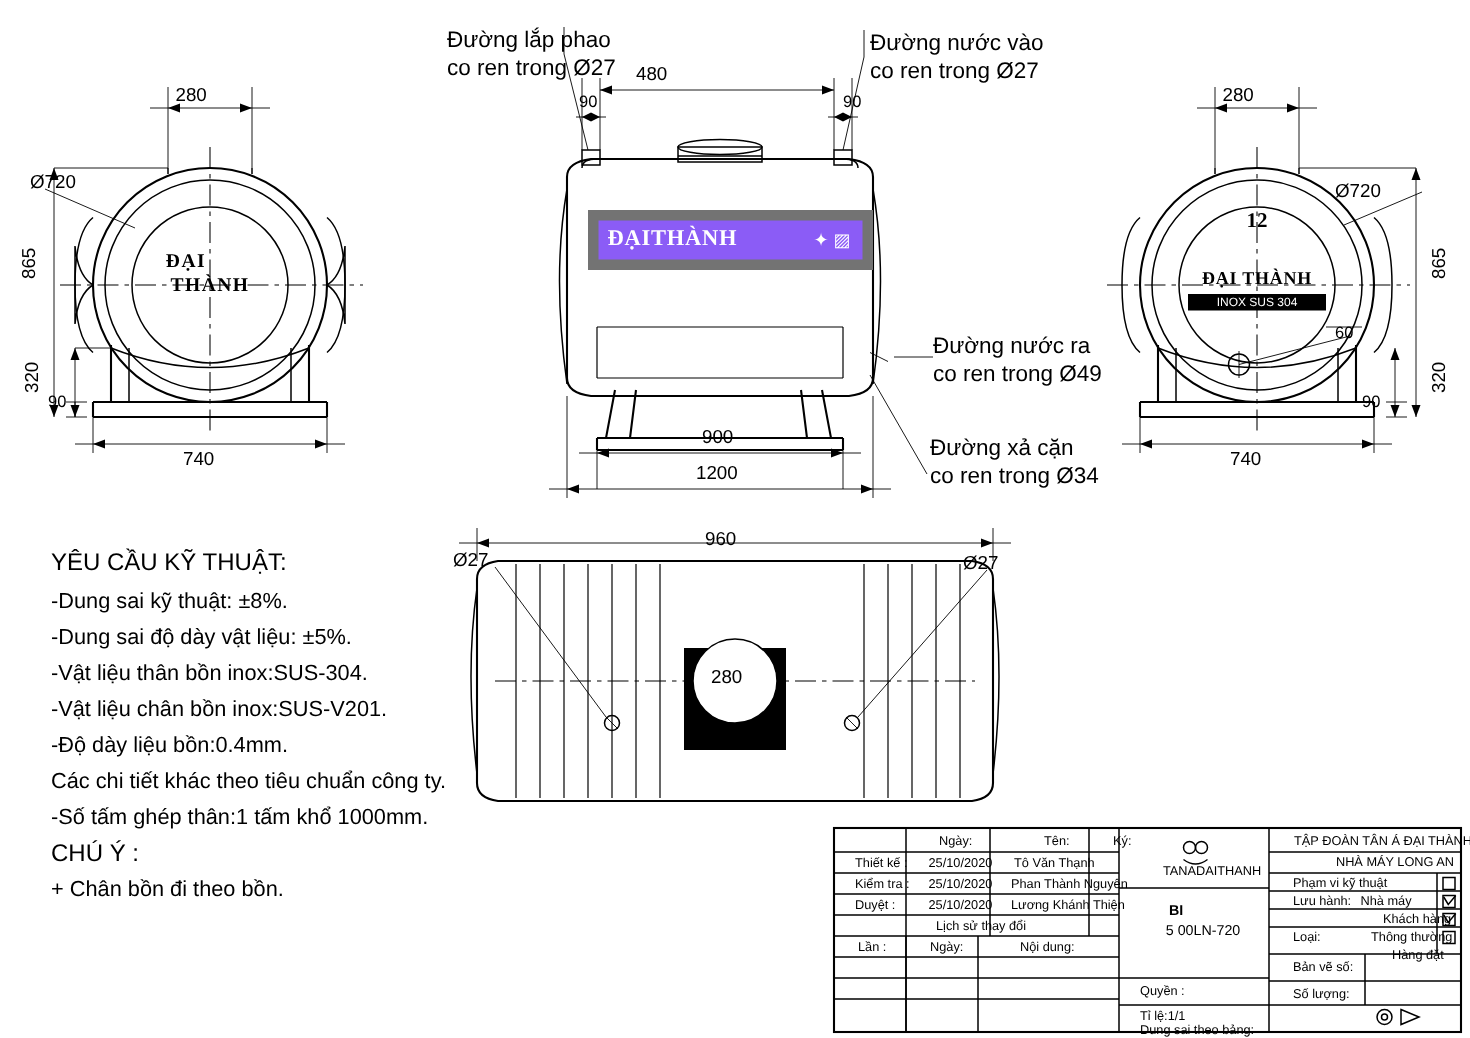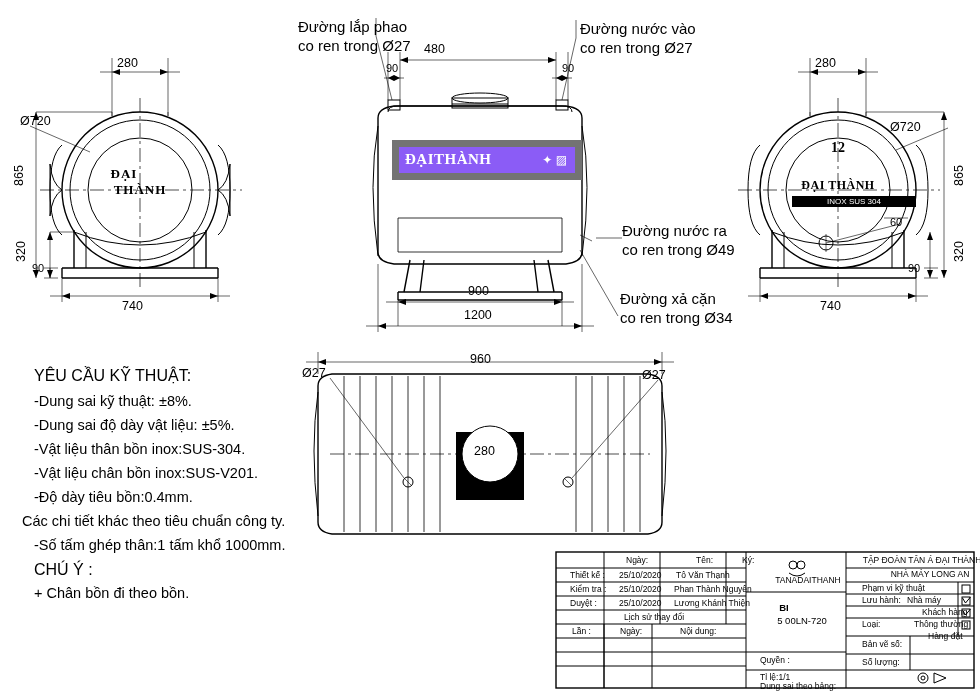--- a/index.html
+++ b/index.html
@@ -328,34 +328,34 @@
 
 <div class="abs dim" style="left:815px;top:56px;">280</div>
 <div class="abs dim" style="left:890px;top:120px;">Ø720</div>
 <div class="abs dim" style="left:952px;top:186px;transform:rotate(-90deg);transform-origin:left top;">865</div>
 <div class="abs dim" style="left:952px;top:262px;transform:rotate(-90deg);transform-origin:left top;">320</div>
 <div class="abs lbl-sm" style="left:908px;top:262px;">90</div>
 <div class="abs lbl-sm" style="left:890px;top:216px;">60</div>
 <div class="abs dim" style="left:820px;top:299px;">740</div>
 <div class="abs ctr" style="left:822px;top:140px;width:32px;font-family:'Liberation Serif',serif;font-weight:bold;font-size:14px;">12</div>
 <div class="abs ctr" style="left:792px;top:178px;width:92px;font-family:'Liberation Serif',serif;font-weight:bold;font-size:12px;letter-spacing:0.5px;">ĐẠI THÀNH</div>
-<div class="abs ctr" style="left:792px;top:196px;width:92px;font-size:8px;background:#000;color:#fff;padding:1px 16px;">INOX SUS 304</div>
+<div class="abs ctr" style="left:792px;top:196px;width:92px;font-size:8px;background:#000;color:#fff;padding:1px 0;">INOX SUS 304</div>
 
 <div class="abs dim" style="left:470px;top:352px;">960</div>
 <div class="abs dim" style="left:302px;top:366px;">Ø27</div>
 <div class="abs dim" style="left:642px;top:368px;">Ø27</div>
 <div class="abs dim" style="left:474px;top:444px;">280</div>
 
 <div class="abs notes title-h" style="left:34px;top:364px;">YÊU CẦU KỸ THUẬT:</div>
 <div class="abs notes" style="left:34px;top:390px;">-Dung sai kỹ thuật: ±8%.</div>
 <div class="abs notes" style="left:34px;top:414px;">-Dung sai độ dày vật liệu: ±5%.</div>
 <div class="abs notes" style="left:34px;top:438px;">-Vật liệu thân bồn inox:SUS-304.</div>
 <div class="abs notes" style="left:34px;top:462px;">-Vật liệu chân bồn inox:SUS-V201.</div>
-<div class="abs notes" style="left:34px;top:486px;">-Độ dày tiêu bồn:0.4mm.</div>
-<div class="abs notes" style="left:22px;top:510px;">Các chi tiết khác theo tiêu chuẩn công ty.</div>
+<div class="abs notes" style="left:34px;top:486px;">-Độ dày liệu bồn:0.4mm.</div>
+<div class="abs notes" style="left:34px;top:510px;">Các chi tiết khác theo tiêu chuẩn công ty.</div>
 <div class="abs notes" style="left:34px;top:534px;">-Số tấm ghép thân:1 tấm khổ 1000mm.</div>
 <div class="abs notes title-h" style="left:34px;top:558px;">CHÚ Ý :</div>
 <div class="abs notes" style="left:34px;top:582px;">+ Chân bồn đi theo bồn.</div>
 
 <div class="abs tb" style="left:614px;top:556px;">Ngày:</div>
 <div class="abs tb" style="left:684px;top:556px;">Tên:</div>
 <div class="abs tb" style="left:730px;top:556px;">Ký:</div>
 
 <div class="abs tb" style="left:558px;top:571px;">Thiết kế :</div>
 <div class="abs tb" style="left:607px;top:571px;">25/10/2020</div>

